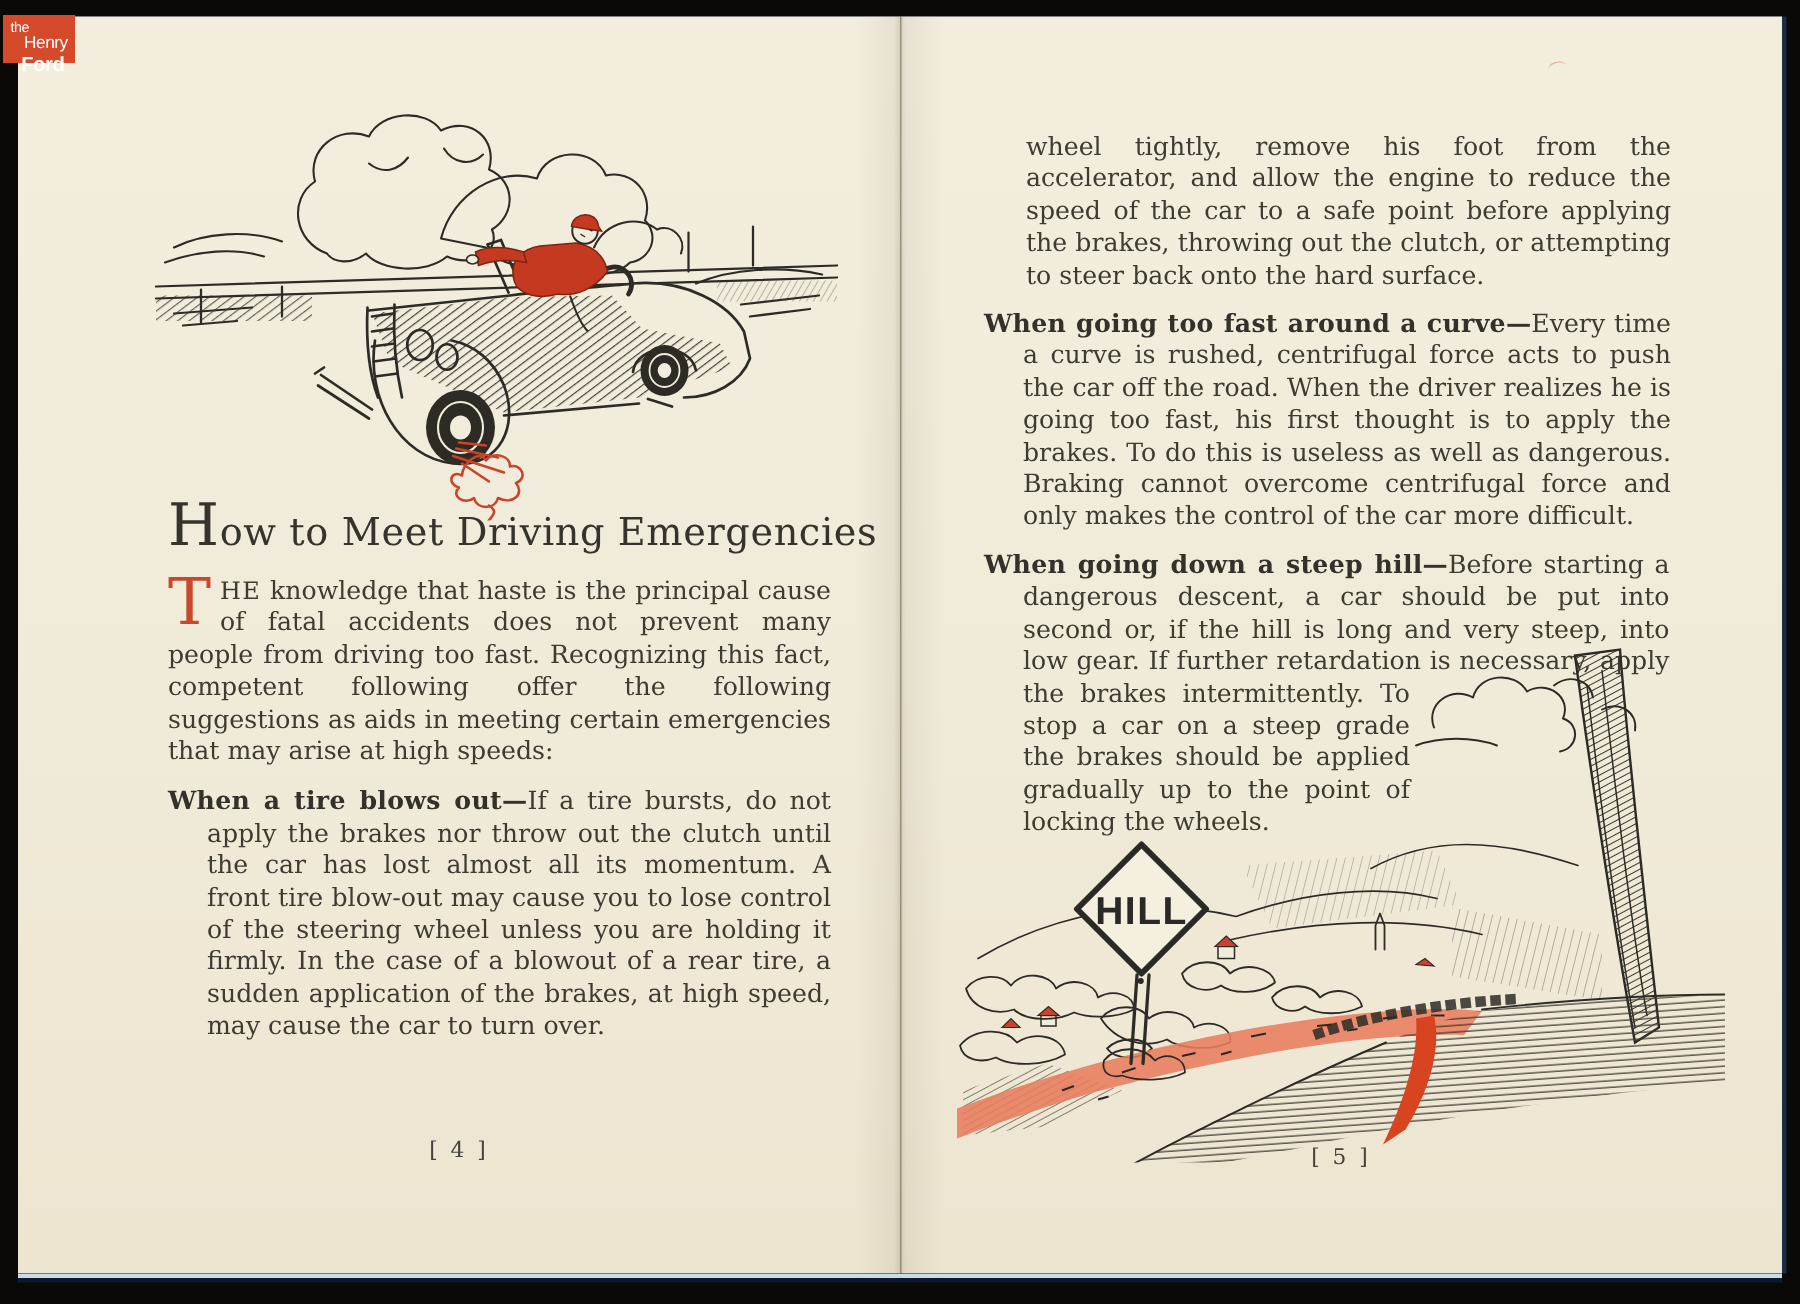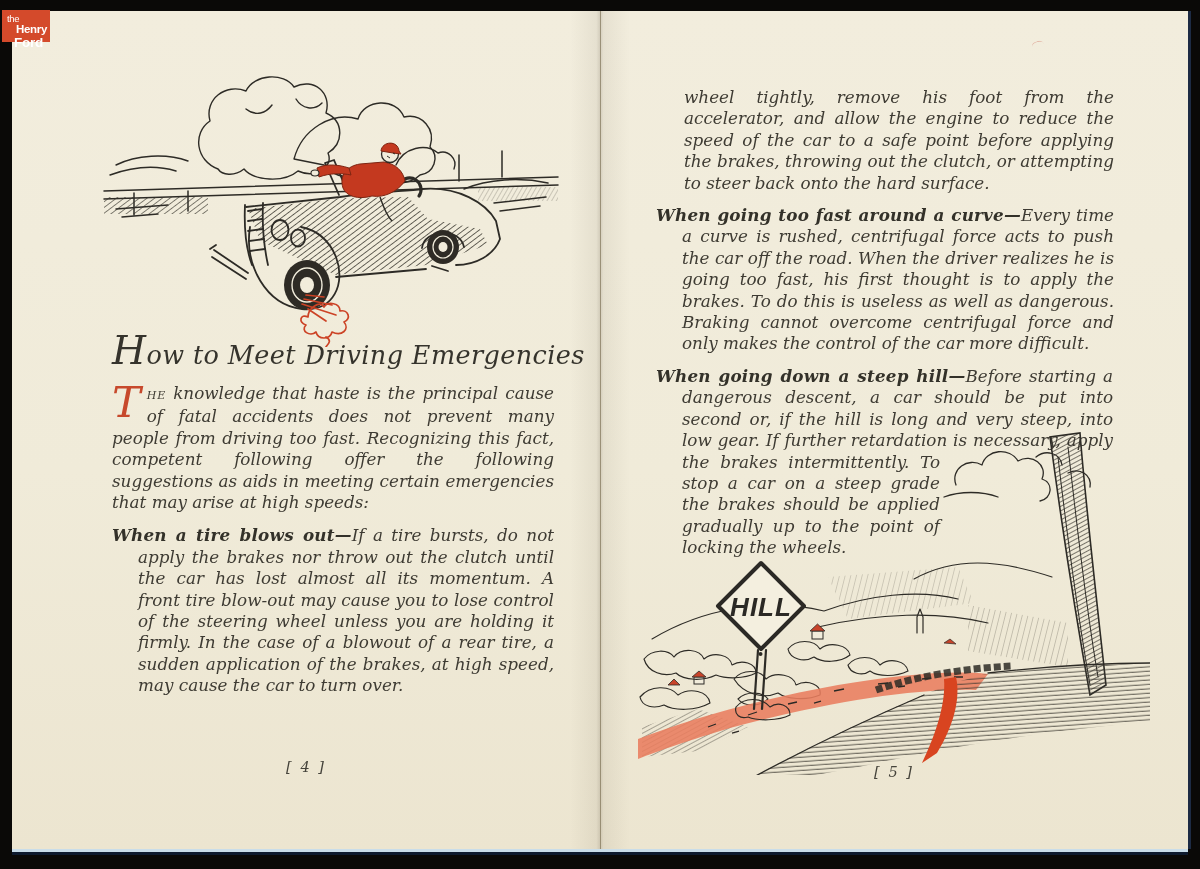--- a/index.html
+++ b/index.html
@@ -4,48 +4,48 @@
 <style>
   html,body{margin:0;padding:0;}
   body{width:1200px;height:869px;background:#0a0907;overflow:hidden;position:relative;
        font-family:"DejaVu Serif","Liberation Serif",serif;}
   .spread{position:absolute;left:12px;top:11px;width:1176px;height:838px;
           background:linear-gradient(180deg,#f2eddd 0%,#f0ebd9 55%,#ece5d0 100%);
           box-shadow:0 3px 0 #c9dde9,0 6px 0 #0d1a2e,3px 0 0 #1d2b44;}
   .spread::before{content:'';position:absolute;left:558px;top:0;bottom:0;width:60px;
           background:linear-gradient(90deg,rgba(70,58,38,0),rgba(70,58,38,.07) 44%,rgba(70,58,38,.18) 50%,rgba(70,58,38,.07) 56%,rgba(70,58,38,0));pointer-events:none;}
   .spine{position:absolute;left:588px;top:0;bottom:0;width:1px;background:rgba(105,92,62,.55);}
-  .page{position:absolute;top:0;height:100%;width:588px;font-style:italic;}
+  .page{position:absolute;top:0;height:100%;width:588px;}
   .page-left{left:0;}
   .page-right{left:588px;}
   .content-left{padding:325px 46px 0 100px;}
   .content-right{padding:76px 74px 0 56px;}
   .heading{margin:0 0 13px 0;font-size:25.5px;line-height:30px;font-weight:500;color:#35332c;
            letter-spacing:.4px;white-space:nowrap;text-align:center;}
   .heading .initial{font-size:39px;line-height:30px;}
   .body-text{font-size:16.8px;line-height:21.4px;color:#3e3b33;text-align:justify;}
   .intro{margin:0 0 12px 0;}
   .dropcap{float:left;font-size:43px;line-height:34px;color:#c7492c;margin:2px 6px 0 0;}
-  .sc{font-size:11px;letter-spacing:.9px;}
+  .sc{font-size:16px;letter-spacing:.9px;}
   .entry{margin:0 0 11px 0;padding-left:26px;text-indent:-26px;}
   .entry .lead{font-weight:bold;color:#333129;letter-spacing:.2px;}
   .cont{text-indent:0;padding-left:28px;}
   .fl-sp{float:right;width:1px;height:86px;}
   .fl-bk{float:right;clear:right;width:174px;height:96px;}
   .pageno{position:absolute;left:0;width:100%;text-align:center;font-size:14.5px;
           color:#45433b;letter-spacing:2px;z-index:5;}
   .pageno-left{top:748px;}
   .pageno-right{top:753px;}
   .car-art{position:absolute;left:84px;top:58px;width:470px;height:278px;z-index:1;}
   .hill-art{position:absolute;left:38px;top:416px;width:512px;height:348px;z-index:1;}
   .hf-logo{position:absolute;left:2px;top:10px;width:48px;height:32px;background:#d44a2b;
            color:#fff;font-family:"Liberation Sans",sans-serif;padding:4px 0 0 4px;
            box-sizing:border-box;line-height:1;z-index:10;letter-spacing:-.3px;}
   .hf-logo .l1{font-size:9.5px;margin:0 0 0 1px;}
-  .hf-logo .l2{font-size:11.5px;font-weight:bold;margin:0 0 0 10px;}
+  .hf-logo .l2{font-size:11.5px;font-weight:normal;margin:0 0 0 10px;}
   .hf-logo .l3{font-size:13.5px;font-weight:bold;margin:1px 0 0 1px;text-align:center;}
   .stray{position:absolute;left:432px;top:30px;width:12px;height:7px;
          border-top:1.5px solid rgba(205,95,80,.4);border-radius:50%;transform:rotate(-15deg);z-index:2;}
   svg .ink{stroke:#2d2b26;fill:none;stroke-linecap:round;stroke-linejoin:round;}
   svg .red{stroke:#cc4326;fill:none;stroke-linecap:round;stroke-linejoin:round;}
 </style>
 </head>
 <body>
 
 <div class="spread">

